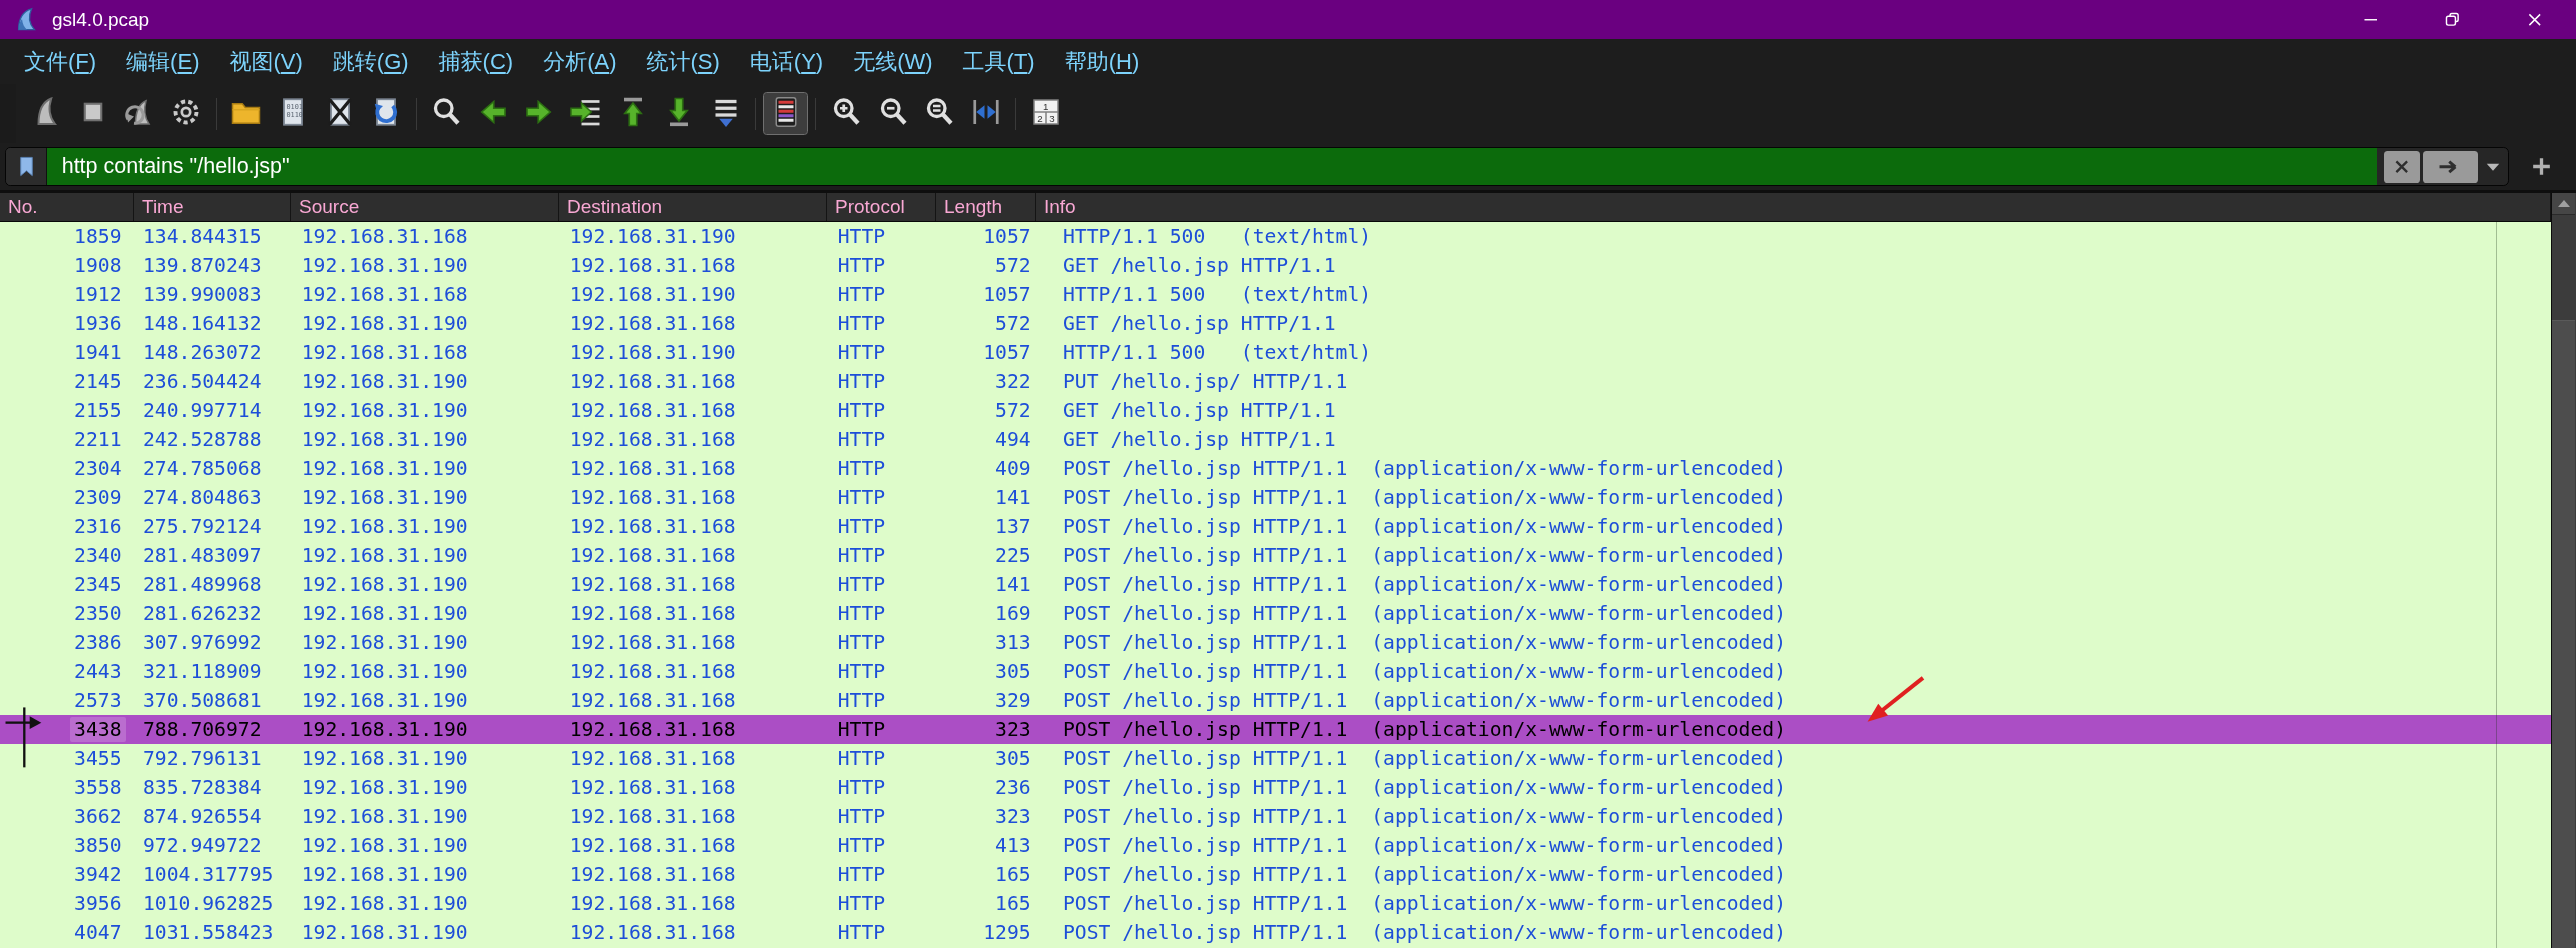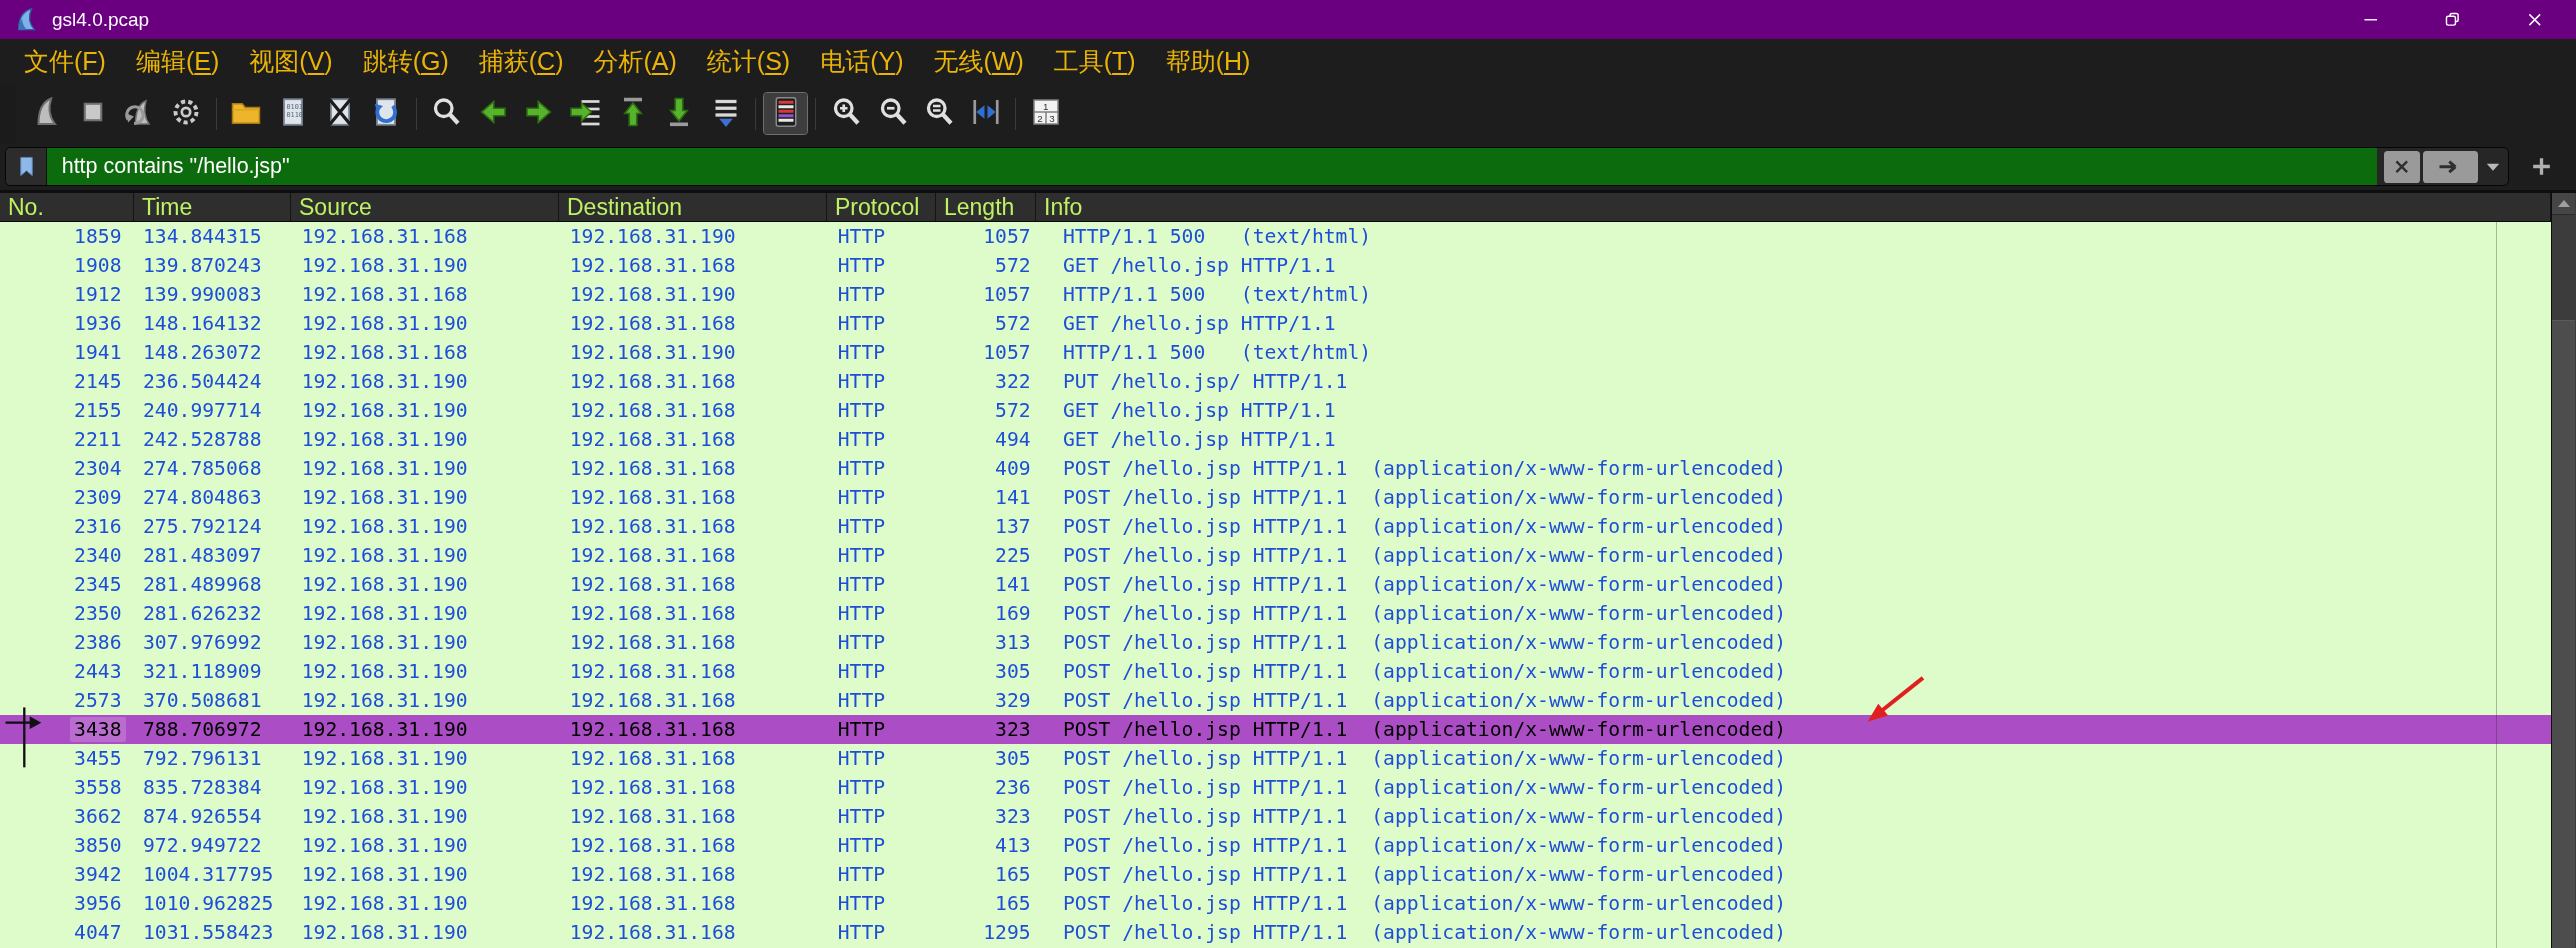--- a/index.html
+++ b/index.html
@@ -8,21 +8,21 @@
 
   
   .titlebar { position:absolute; top:0; left:0; width:2576px; height:39px; background:#6a0080; display:flex; align-items:center; }
   .app-icon { margin-left:12.5px; display:flex; align-items:center; }
   .title-text { color:#ffffff; font-size:19px; margin-left:12.5px; }
   .winbtns { margin-left:auto; display:flex; height:39px; }
   .winbtn { width:82px; height:39px; display:flex; align-items:center; justify-content:center; }
 
   
   .menubar { position:absolute; top:39px; left:0; width:2576px; height:45px; background:#1d1d1d; display:flex; align-items:stretch; padding-left:9px; }
-  .menu-item { color:#eab308; font-size:25px; line-height:45px; padding:0 15px; cursor:default; }
+  .menu-item { color:#7dd3fc; font-size:22px; line-height:45px; padding:0 15px; cursor:default; }
   .menu-item u { text-underline-offset:2.7px; }
 
   
   .toolbar { position:absolute; top:84px; left:16px; width:2576px; height:59px; background:#1d1d1d; display:flex; align-items:center; padding-left:7.2px; }
   .tbtn { width:43px; height:41px; display:flex; align-items:center; justify-content:center; border-radius:2.7px; margin:0 1.8px; }
   .tbtn.active { background:#3d3d3d; outline:0.9px solid #6f6f6f; }
   .tsep { width:0.9px; height:32px; background:#3a3a3a; margin:0 6.3px; }
 
   
   .filterbar { position:absolute; top:143px; left:0; width:2576px; height:47px; background:#1d1d1d; display:flex; align-items:center; }
@@ -30,21 +30,21 @@
   .bookmark-btn { width:41px; height:39px; background:#2c2c2c; border-right:1.8px solid #101010; display:flex; align-items:center; justify-content:center; }
   .filter-field { flex:1; height:39px; background:#0c6b0c; color:#ffffff; font-size:21.5px; line-height:38px; padding-left:14.3px; white-space:pre; }
   .filter-clear { width:36px; height:32px; margin:0 3.6px 0 7.2px; background:#9a9a9a; border-radius:3.6px; display:flex; align-items:center; justify-content:center; }
   .filter-apply { width:55px; height:32px; background:#9a9a9a; border-radius:3.6px; display:flex; align-items:center; justify-content:center; }
   .filter-dropdown { width:30px; height:39px; display:flex; align-items:center; justify-content:center; }
   .filter-add { width:39px; height:39px; margin-left:12.5px; display:flex; align-items:center; justify-content:center; }
 
   
   .gapline { position:absolute; top:190px; left:0; width:2576px; height:3.6px; background:#0e0e0e; }
   .table-header { position:absolute; top:193px; left:0; width:2551px; height:29px; background:#2e2e2e; display:flex; border-bottom:0.9px solid #080808; }
-  .hcell { color:#bef264; font-size:23px; line-height:28px; padding-left:8px; border-right:0.9px solid #141414; overflow:hidden; white-space:nowrap; }
+  .hcell { color:#f9a8d4; font-size:19px; line-height:28px; padding-left:8px; border-right:0.9px solid #141414; overflow:hidden; white-space:nowrap; }
   .rows { position:absolute; top:222px; left:0; width:2551px; height:726px; overflow:hidden; background:#defcca; }
   .prow { display:flex; height:29px; background:#defcca; color:#1d4ed8; font-family:"DejaVu Sans Mono","Liberation Mono",monospace; font-size:19.7px; line-height:29px; white-space:pre; }
   .prow.sel { background:#ab4ec5; color:#000000; }
   .c-no   { width:134px; text-align:right; padding-right:12.5px; }
   .c-time { width:157px; padding-left:9px; }
   .c-src  { width:268px; padding-left:10.7px; }
   .c-dst  { width:268px; padding-left:10.7px; }
   .c-pro  { width:109px; padding-left:10.7px; }
   .c-len  { width:100px; text-align:right; padding-right:5.4px; }
   .c-info { flex:1; padding-left:27px; overflow:hidden; }

